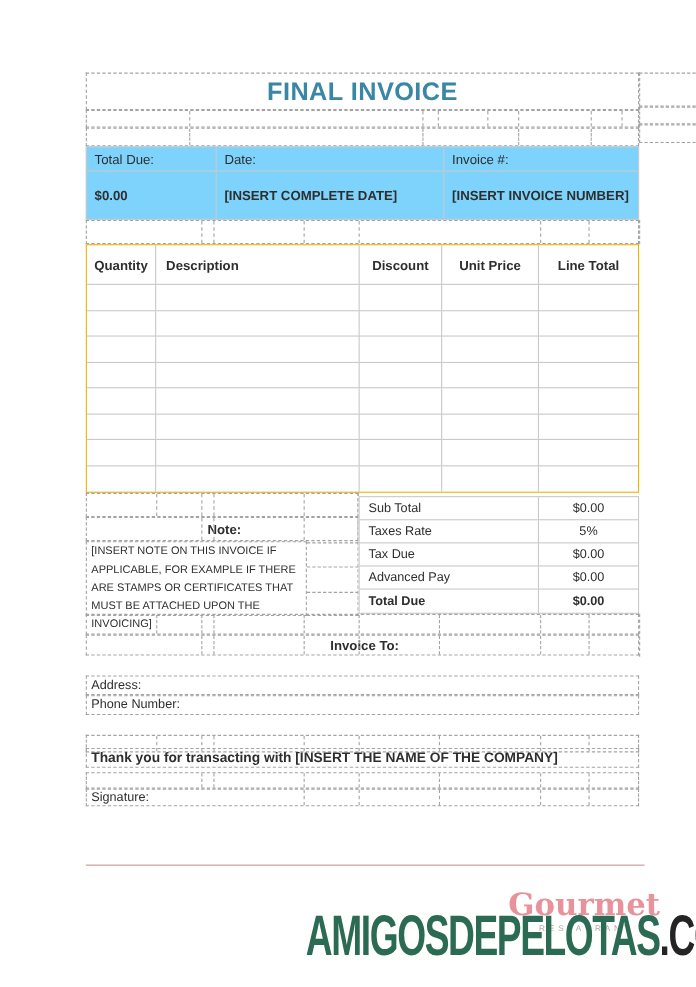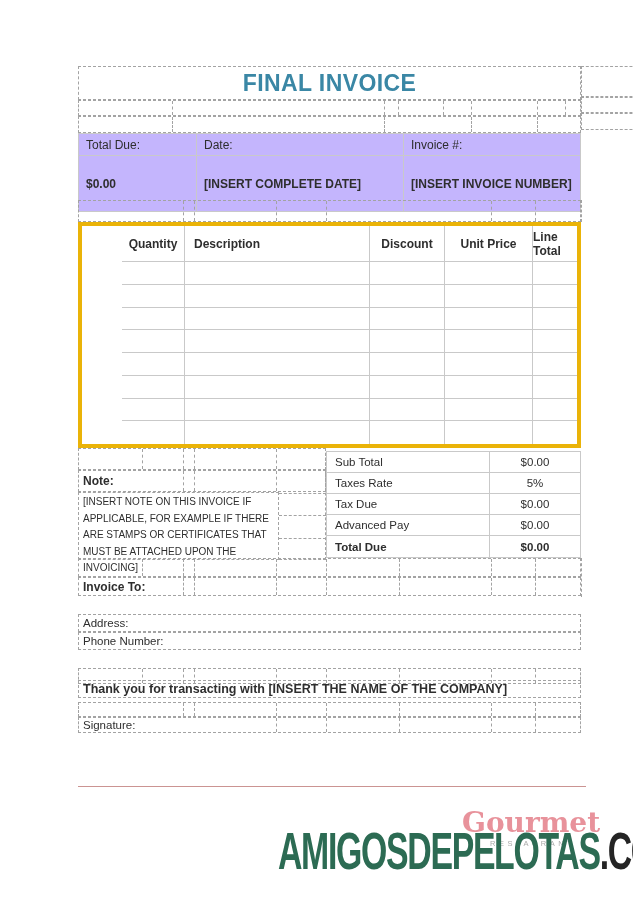--- a/index.html
+++ b/index.html
@@ -8,47 +8,47 @@
   
   .drow{position:absolute;box-sizing:border-box;border:1px dashed #a3a3a3;display:flex;align-items:center;}
   .vl{position:absolute;top:0;bottom:0;width:0;border-left:1px dashed #a3a3a3;}
   .hseg{position:absolute;height:0;border-top:1px dashed #a3a3a3;}
   .vseg{position:absolute;width:0;border-left:1px dashed #a3a3a3;}
   
   .title{position:absolute;left:62px;top:66px;width:503px;height:34px;box-sizing:border-box;
          border:1px dashed #a3a3a3;text-align:center;line-height:33px;font-size:23px;font-weight:bold;
          letter-spacing:.4px;color:#3a87a5;}
   
-  .info-table{position:absolute;left:62px;top:133px;width:503px;height:79px;box-sizing:border-box;
+  .info-table{position:absolute;left:62px;top:133px;width:503px;height:67px;box-sizing:border-box;
               display:grid;grid-template-columns:118px 207px 1fr;grid-template-rows:22px 1fr;
-              border:1px solid #c9c9c9;background:#c4b5fd;}
+              border:1px solid #c9c9c9;background:#7dd3fc;}
   .info-table>div{box-sizing:border-box;display:flex;align-items:center;padding-left:7px;font-size:12px;}
   .info-table>div.bR{border-right:1px solid #c9c9c9;}
   .info-table>div.bB{border-bottom:1px solid #c9c9c9;}
   .info-table .val{font-weight:bold;}
   .items-table{position:absolute;left:62px;top:222px;width:503px;height:226px;box-sizing:border-box;
                display:grid;grid-template-columns:63px 185px 75px 88px 1fr;grid-template-rows:36px repeat(8,1fr);
-               border:4px solid #eab308;background:#fff;padding-left:40px;}
+               border:1px solid #eab308;background:#fff;}
   .items-table>div{box-sizing:border-box;border-right:1px solid #c9c9c9;border-bottom:1px solid #c9c9c9;}
   .items-table>div:nth-child(5n){border-right:none;}
   .items-table>div:nth-last-child(-n+5){border-bottom:none;}
   .ith{display:flex;align-items:center;justify-content:center;font-size:12px;font-weight:bold;}
   .ith.left{justify-content:flex-start;padding-left:9px;}
   .totals-table{position:absolute;left:310px;top:451px;width:255px;height:107px;box-sizing:border-box;
                 display:grid;grid-template-columns:163px 1fr;grid-auto-rows:1fr;
                 border:1px solid #c9c9c9;background:#fff;}
   .totals-table>div{box-sizing:border-box;display:flex;align-items:center;font-size:11.5px;
                     border-bottom:1px solid #c9c9c9;}
   .totals-table>div:nth-child(odd){border-right:1px solid #c9c9c9;padding-left:8px;}
   .totals-table>div:nth-child(even){justify-content:center;}
   .totals-table>div:nth-last-child(-n+2){border-bottom:none;}
   .bold{font-weight:bold;}
   
   .lblrow{font-size:11.5px;padding-left:4px;}
-  .lblrow.b{font-weight:bold;font-size:12px;}
+  .lblrow.b{font-weight:bold;font-size:12px;justify-content:center;}
   .notebox{position:absolute;left:62px;top:492px;width:201px;height:68px;box-sizing:border-box;
            border:1px dashed #a3a3a3;font-size:10px;line-height:16.5px;padding:1px 4px;color:#2e2e2e;}
   .thanks{font-weight:bold;font-size:12.5px;}
   
   .divider{position:absolute;left:62px;top:786px;width:508px;height:0;border-top:1px solid #cb9492;}
   .ftext{position:absolute;left:62px;top:799px;font-size:10.5px;line-height:17px;color:#8c8c8c;}
   .ftext p{margin:0;}
   .logo{position:absolute;left:446px;top:806px;font-family:"DejaVu Serif","Liberation Serif",serif;
         font-weight:bold;font-size:28px;color:#e8929b;z-index:3;white-space:nowrap;}
   .logo-sub{position:absolute;left:474px;top:839px;font-size:7.5px;letter-spacing:3.5px;color:#aaaaaa;z-index:1;}

